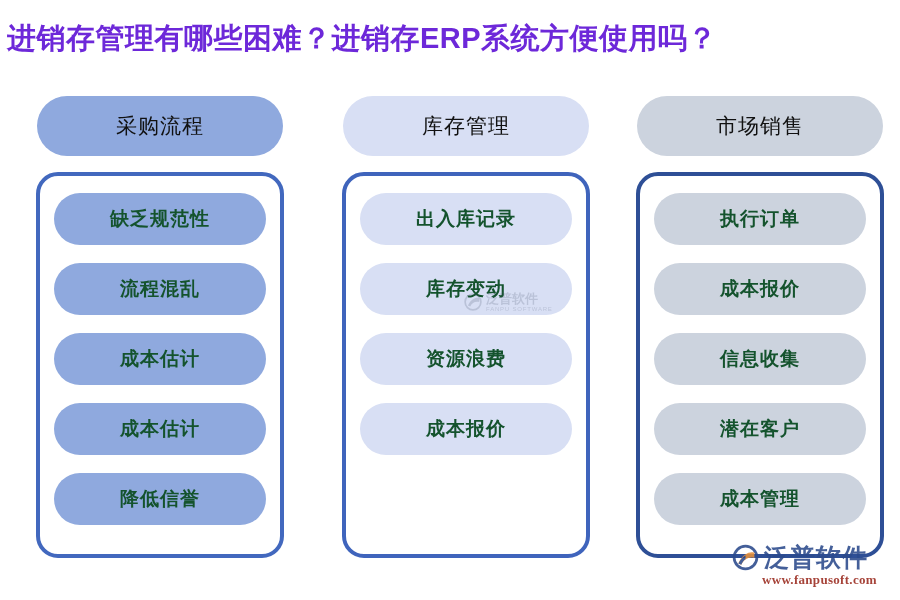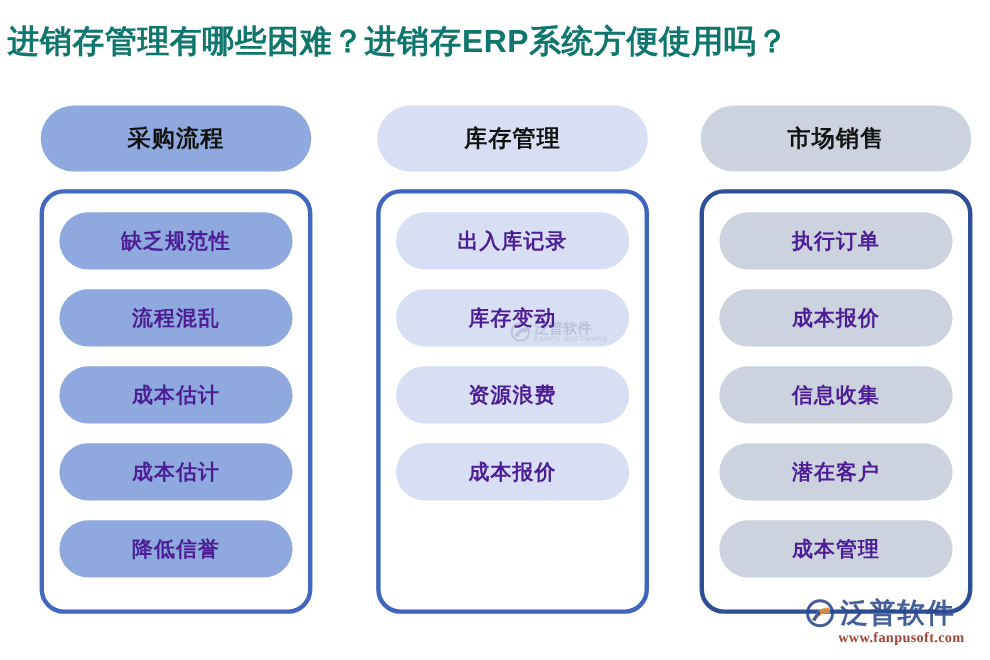--- a/index.html
+++ b/index.html
@@ -26,21 +26,21 @@
   
   #title {
     position: absolute;
     left: 0;
     top: 18px;
     width: 724px;
     text-align: center;
     font-size: 29px;
     font-weight: 700;
     letter-spacing: 0.5px;
-    color: #0f766e;
+    color: #6d28d9;
     white-space: nowrap;
     line-height: 40px;
   }
 
   
   #columns {
     position: absolute;
     left: 0;
     top: 96px;
     width: 900px;
@@ -62,21 +62,21 @@
 
   
   .col-header {
     width: 246px;
     height: 60px;
     border-radius: 30px;
     display: flex;
     align-items: center;
     justify-content: center;
     font-size: 21px;
-    font-weight: 700;
+    font-weight: 400;
     color: #111111;
     box-sizing: border-box;
     letter-spacing: 1px;
   }
 
   
   .col-box {
     margin-top: 16px;
     width: 248px;
     height: 386px;
@@ -95,21 +95,21 @@
   
   .item-pill {
     width: 212px;
     height: 52px;
     border-radius: 26px;
     display: flex;
     align-items: center;
     justify-content: center;
     font-size: 19px;
     font-weight: 700;
-    color: #4c1d95;
+    color: #14532d;
     letter-spacing: 1px;
     margin-bottom: 18px;
     box-sizing: border-box;
   }
   .item-pill:last-child { margin-bottom: 0; }
 
   
   #center-watermark {
     position: absolute;
     left: 464px;

